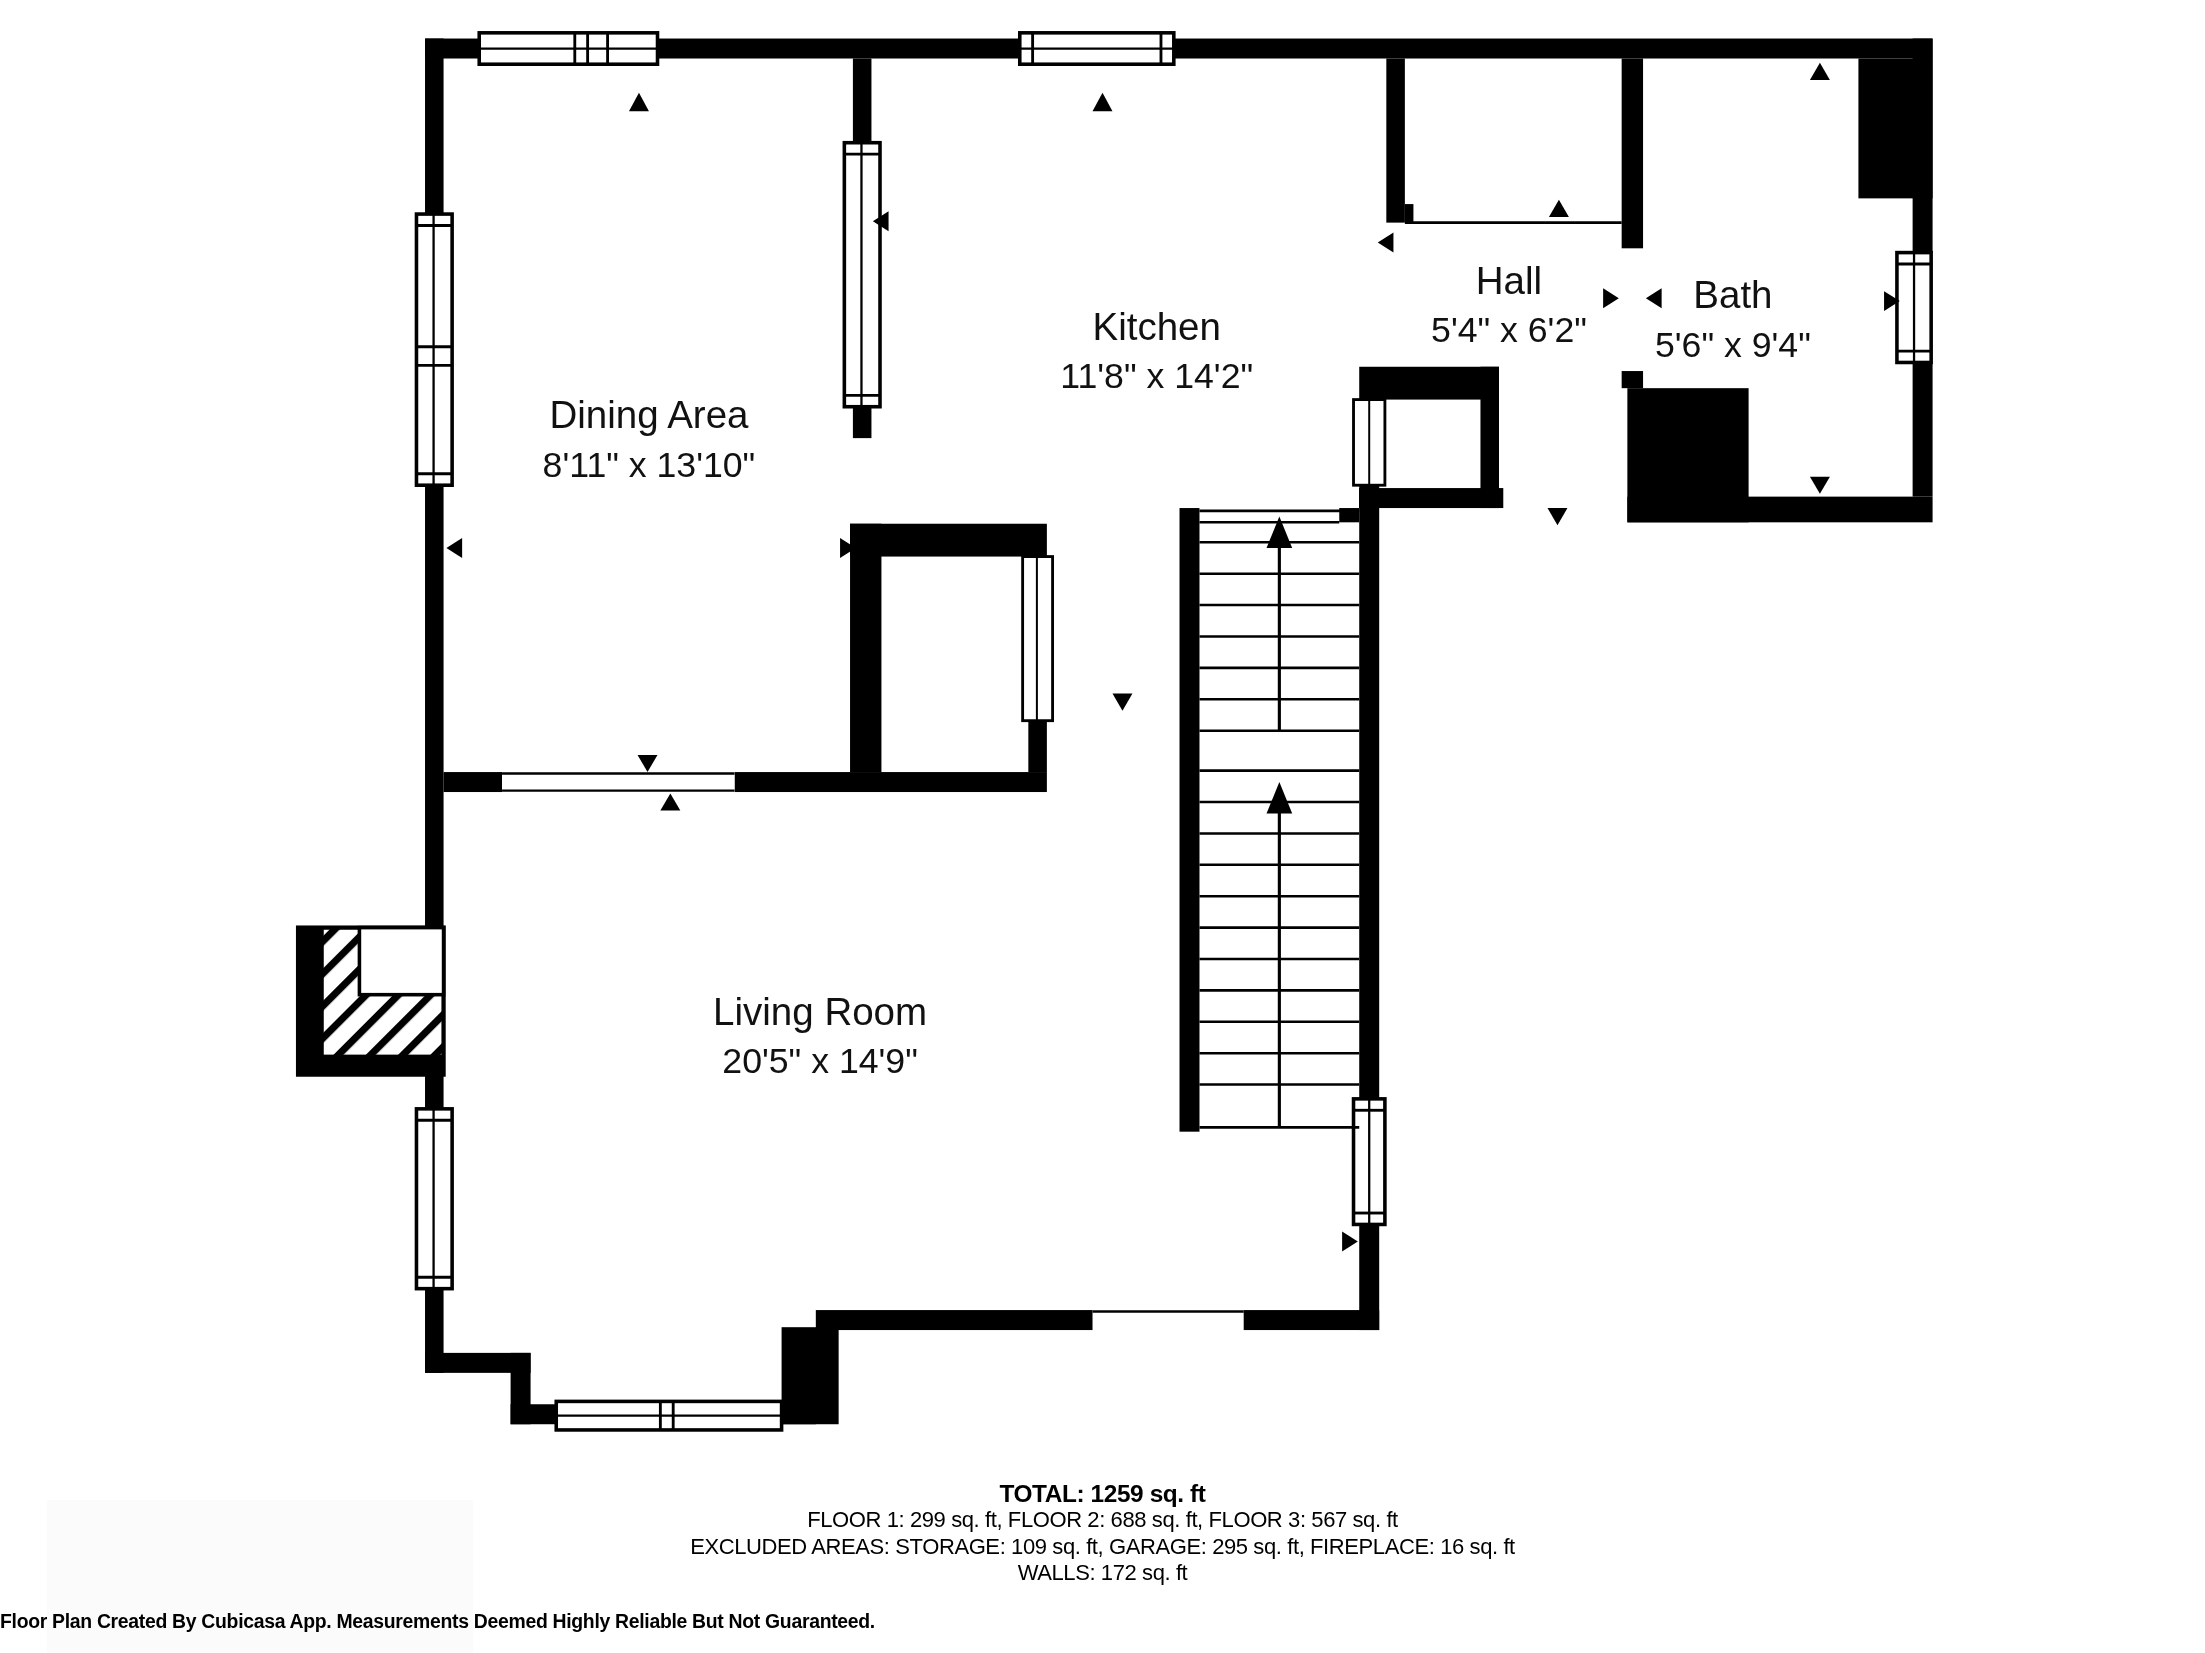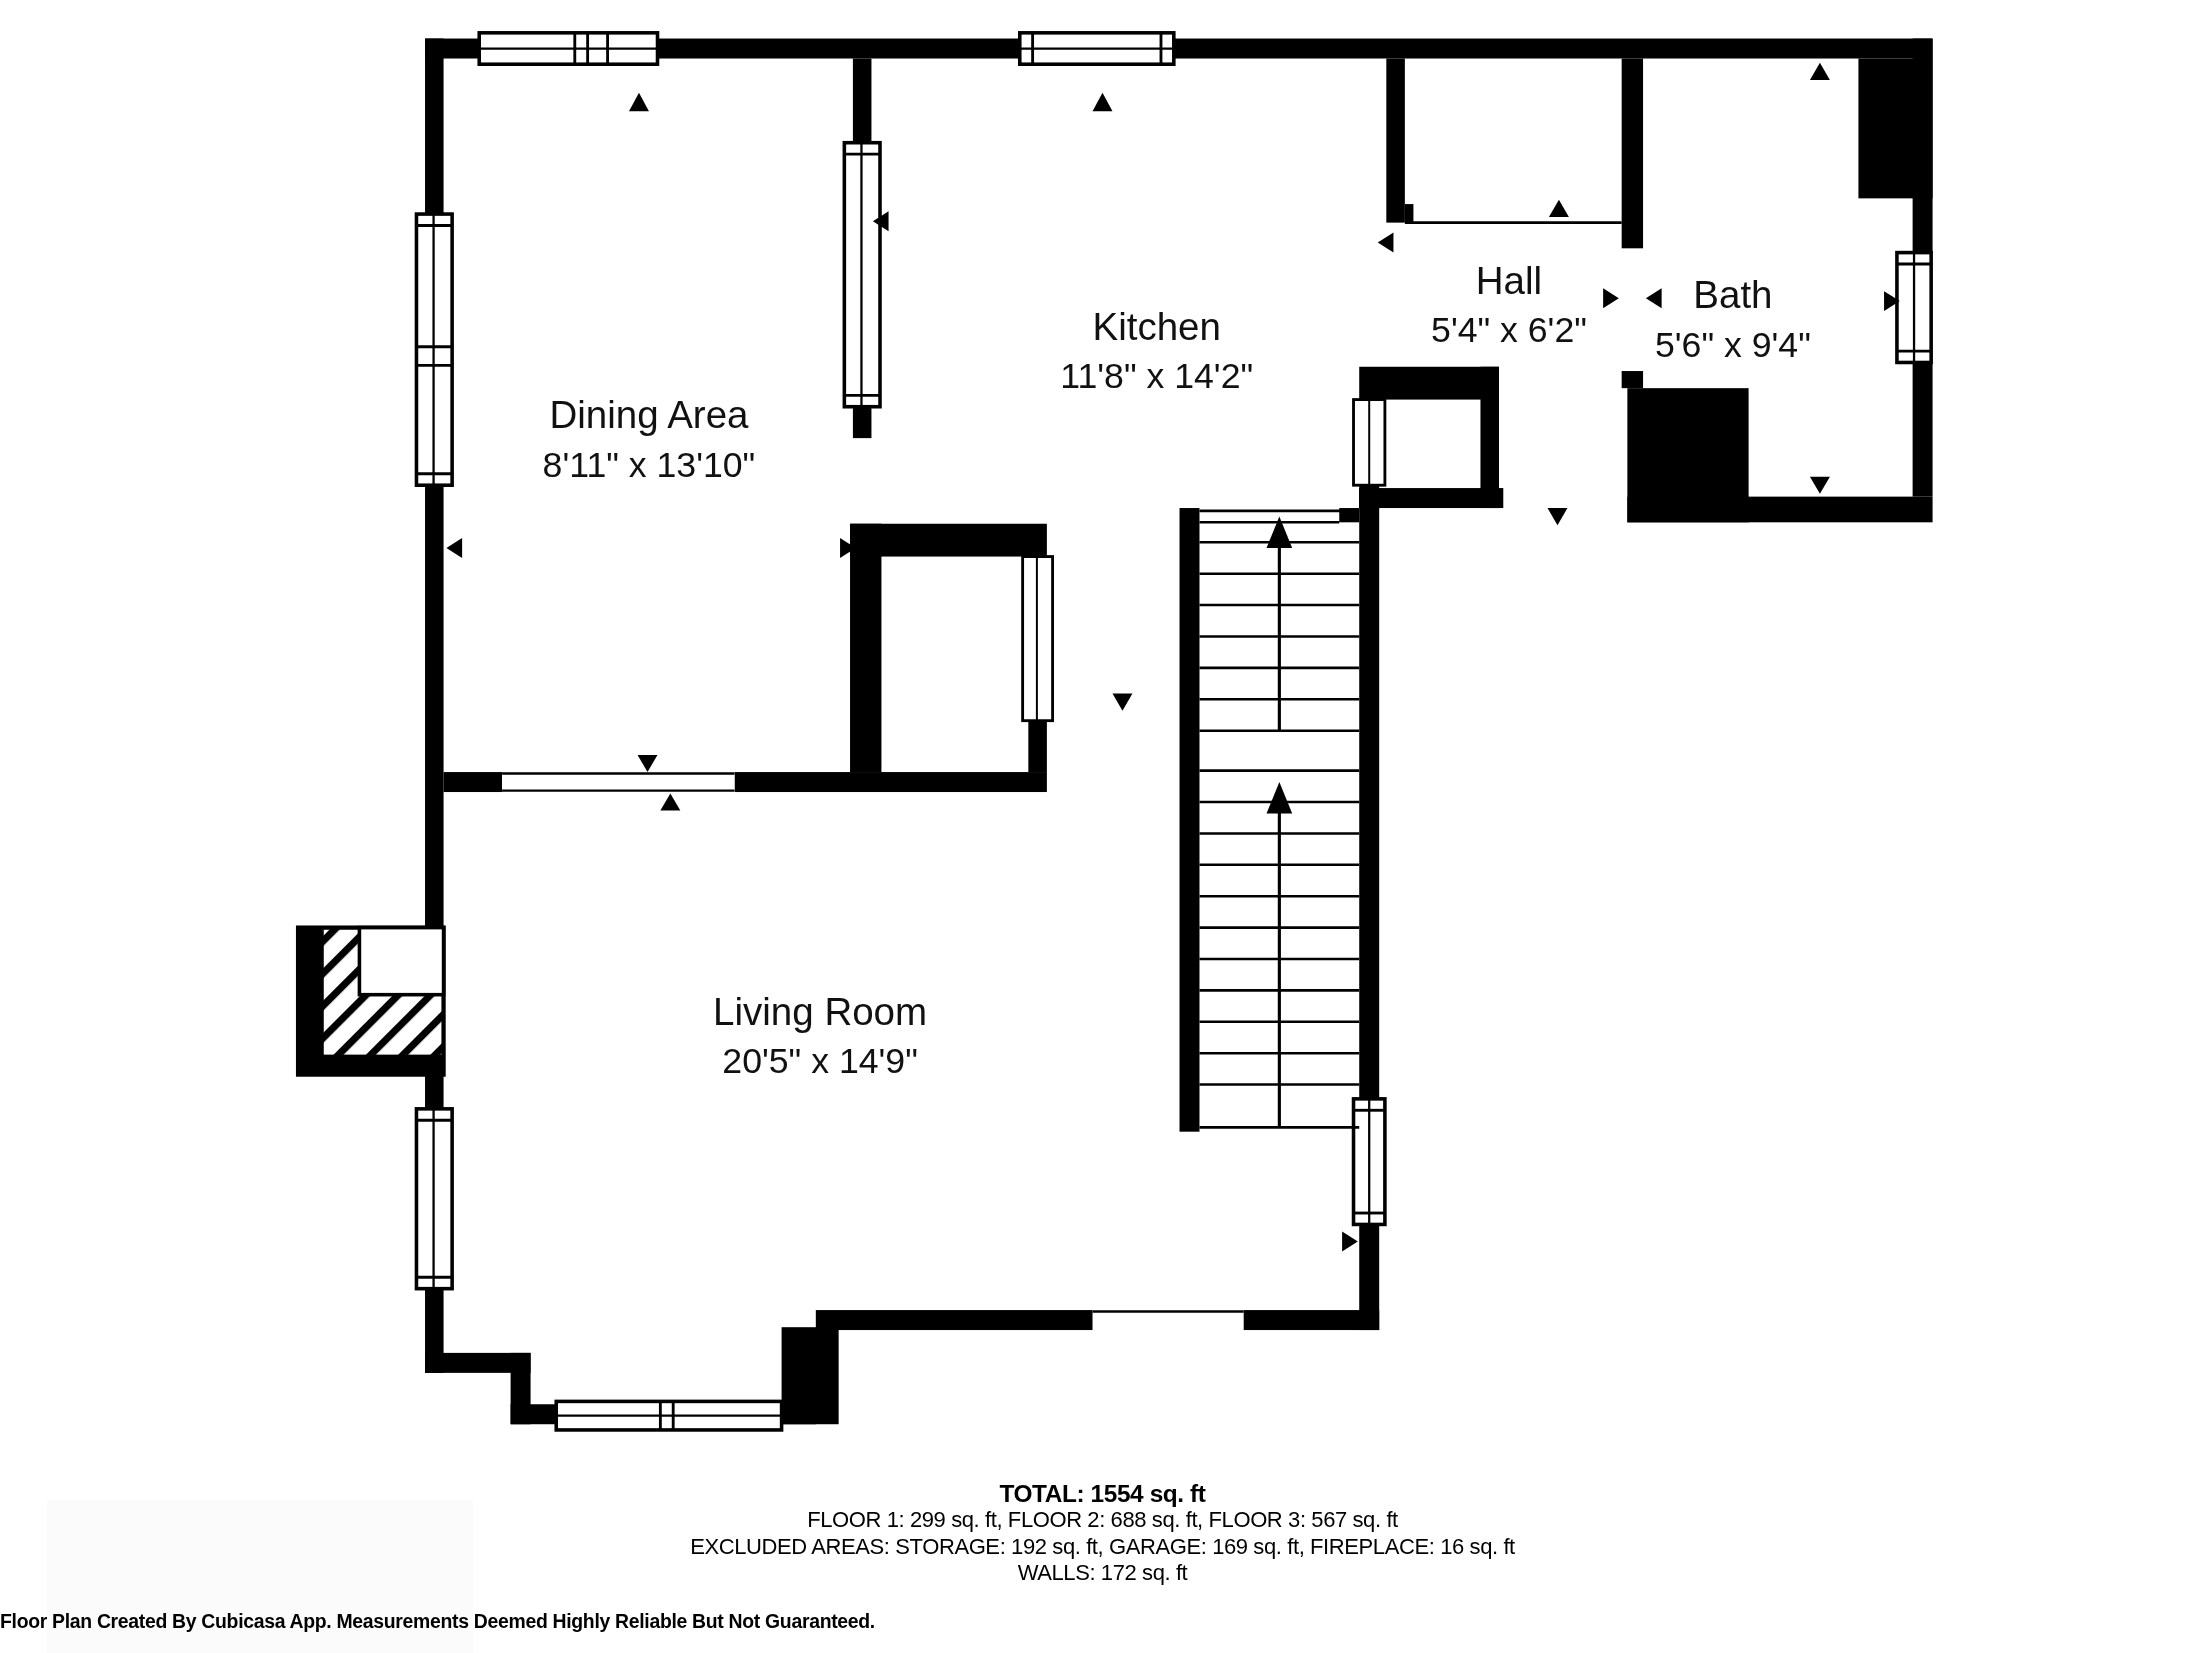--- a/index.html
+++ b/index.html
@@ -242,20 +242,20 @@
 
     <text class="room-name" x="1215" y="216">Bath</text>
     <text class="room-dims" x="1215" y="250">5'6" x 9'4"</text>
 
     <text class="room-name" x="575" y="718">Living Room</text>
     <text class="room-dims" x="575" y="752">20'5" x 14'9"</text>
   </g>
 </svg>
 
 <div class="summary">
-  <div class="total">TOTAL: 1554 sq. ft</div>
+  <div class="total">TOTAL: 1259 sq. ft</div>
   <div class="line">FLOOR 1: 299 sq. ft, FLOOR 2: 688 sq. ft, FLOOR 3: 567 sq. ft</div>
-  <div class="line">EXCLUDED AREAS: STORAGE: 192 sq. ft, GARAGE: 169 sq. ft, FIREPLACE: 16 sq. ft</div>
+  <div class="line">EXCLUDED AREAS: STORAGE: 109 sq. ft, GARAGE: 295 sq. ft, FIREPLACE: 16 sq. ft</div>
   <div class="line">WALLS: 172 sq. ft</div>
 </div>
 
 <div class="footer">Floor Plan Created By Cubicasa App. Measurements Deemed Highly Reliable But Not Guaranteed.</div>
 
 
 </body></html>

